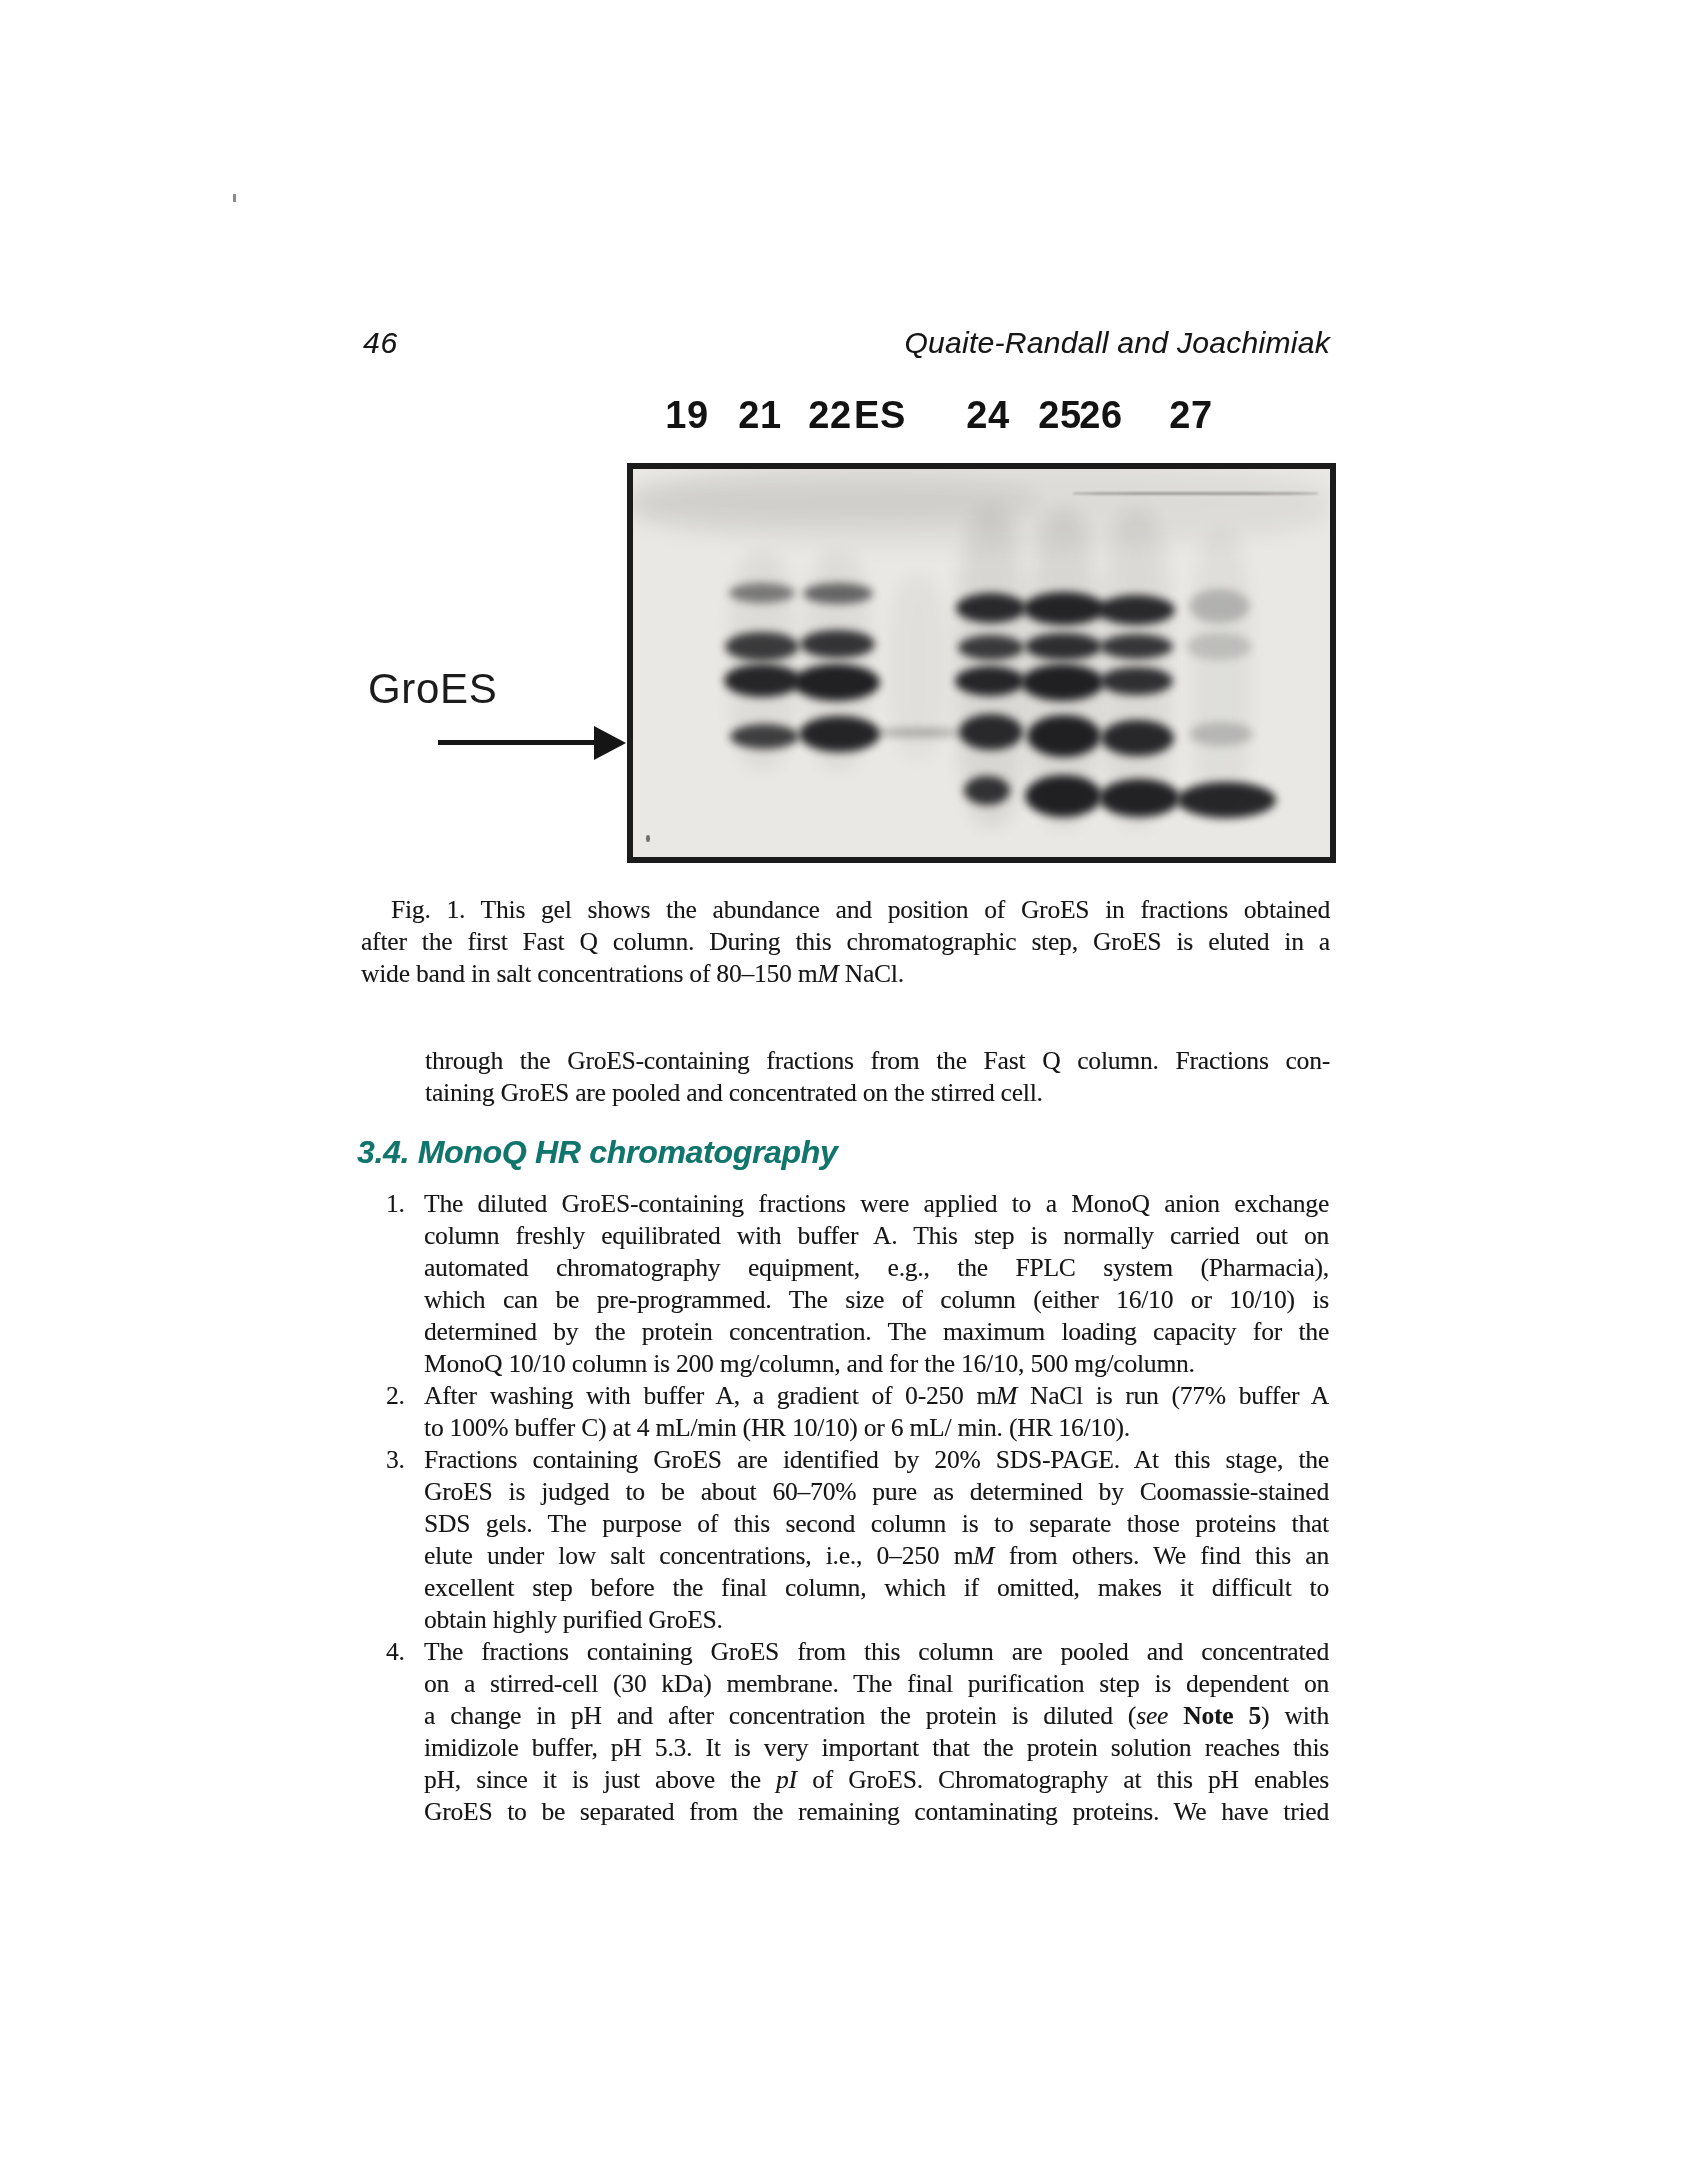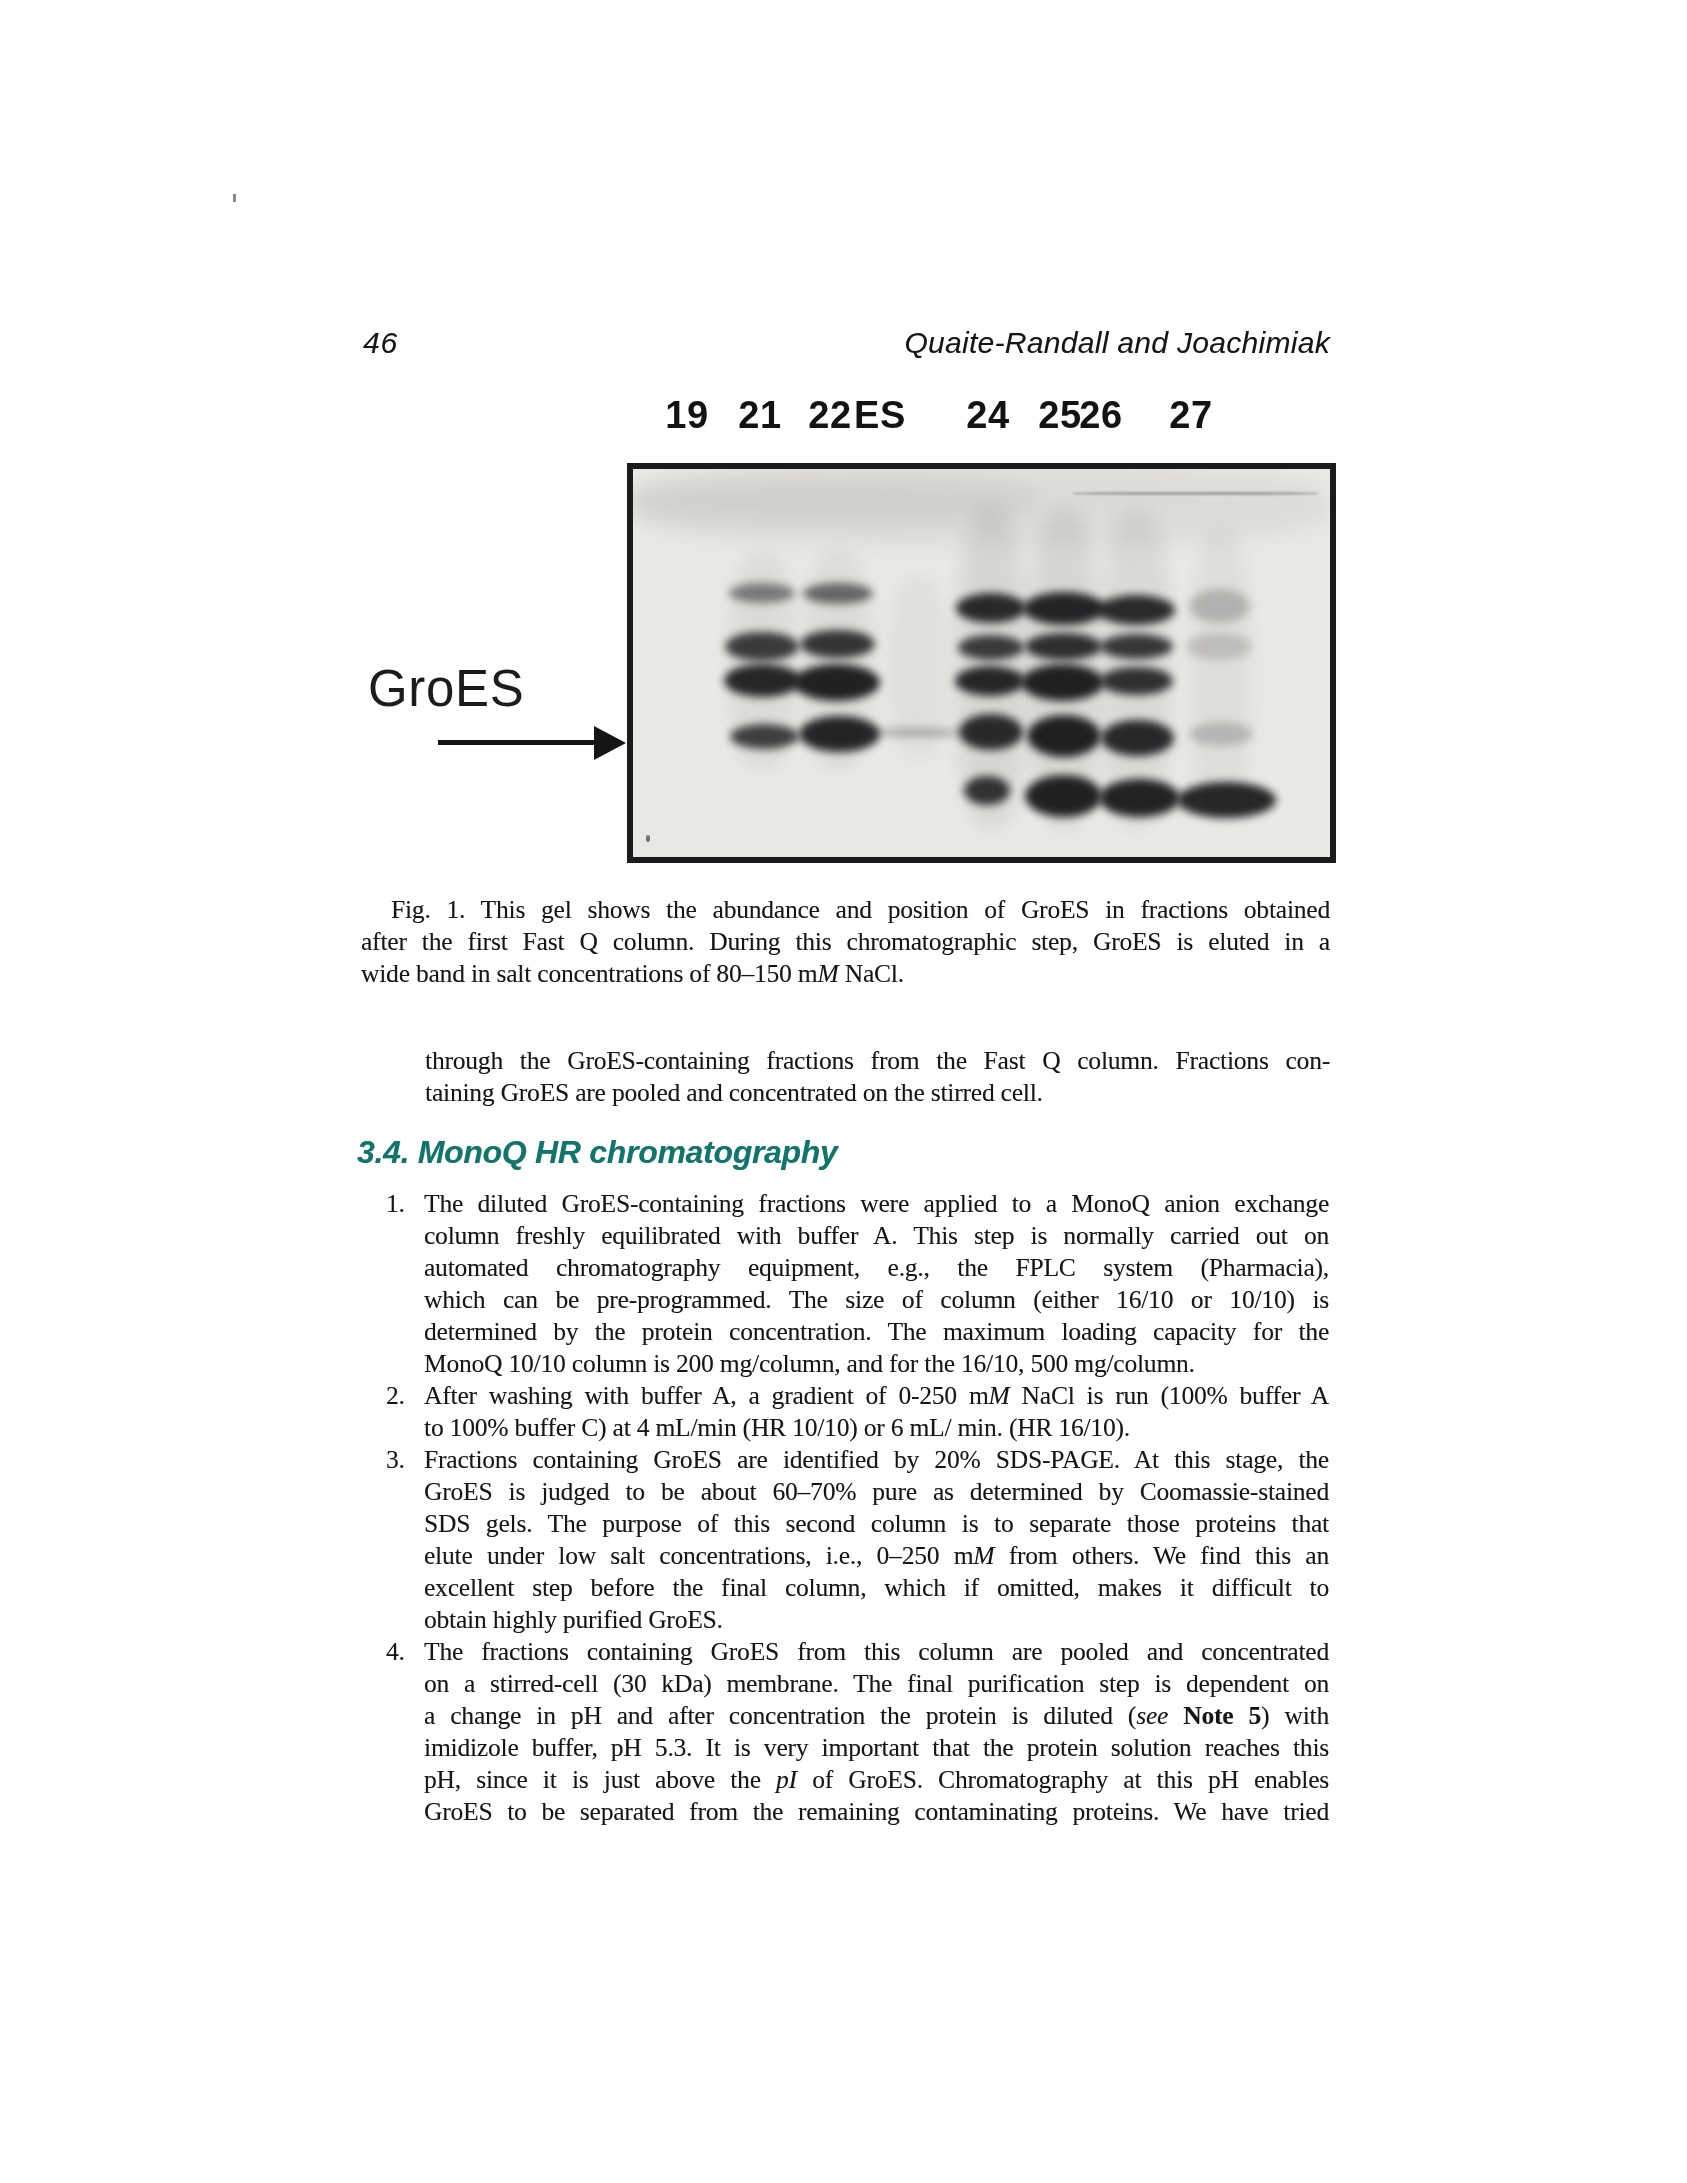--- a/index.html
+++ b/index.html
@@ -44,21 +44,21 @@
     background: #e9e8e4;
     overflow: hidden;
   }
   .band { position: absolute; border-radius: 50%; }
   .streak { position: absolute; border-radius: 40%; background: #000; }
 
   
   .groes-label {
     position: absolute; left: 368px; top: 663px;
     font-family: "Liberation Sans", sans-serif;
-    font-size: 51px; line-height: 52px; color: #1c1c1c;
+    font-size: 42px; line-height: 52px; color: #1c1c1c;
     letter-spacing: 0.7px;
   }
   .arrow-shaft {
     position: absolute; left: 438px; top: 740px;
     width: 161px; height: 4.6px; background: #151515;
   }
   .arrow-head {
     position: absolute; left: 594px; top: 726px;
     width: 0; height: 0;
     border-top: 17px solid transparent;
@@ -186,21 +186,21 @@
           <div class="jline"><span>column freshly equilibrated with buffer A. This step is normally carried out on</span></div>
           <div class="jline"><span>automated chromatography equipment, e.g., the FPLC system (Pharmacia),</span></div>
           <div class="jline"><span>which can be pre-programmed. The size of column (either 16/10 or 10/10) is</span></div>
           <div class="jline"><span>determined by the protein concentration. The maximum loading capacity for the</span></div>
           <div class="jline last"><span>MonoQ 10/10 column is 200 mg/column, and for the 16/10, 500 mg/column.</span></div>
         </div>
       </div>
       <div class="step">
         <span class="step-num">2.</span>
         <div class="step-text">
-          <div class="jline"><span>After washing with buffer A, a gradient of 0-250 m</span><span class="it">M</span><span> NaCl is run (100% buffer A</span></div>
+          <div class="jline"><span>After washing with buffer A, a gradient of 0-250 m</span><span class="it">M</span><span> NaCl is run (77% buffer A</span></div>
           <div class="jline last"><span>to 100% buffer C) at 4 mL/min (HR 10/10) or 6 mL/ min. (HR 16/10).</span></div>
         </div>
       </div>
       <div class="step">
         <span class="step-num">3.</span>
         <div class="step-text">
           <div class="jline"><span>Fractions containing GroES are identified by 20% SDS-PAGE. At this stage, the</span></div>
           <div class="jline"><span>GroES is judged to be about 60–70% pure as determined by Coomassie-stained</span></div>
           <div class="jline"><span>SDS gels. The purpose of this second column is to separate those proteins that</span></div>
           <div class="jline"><span>elute under low salt concentrations, i.e., 0–250 m</span><span class="it">M</span><span> from others. We find this an</span></div>

